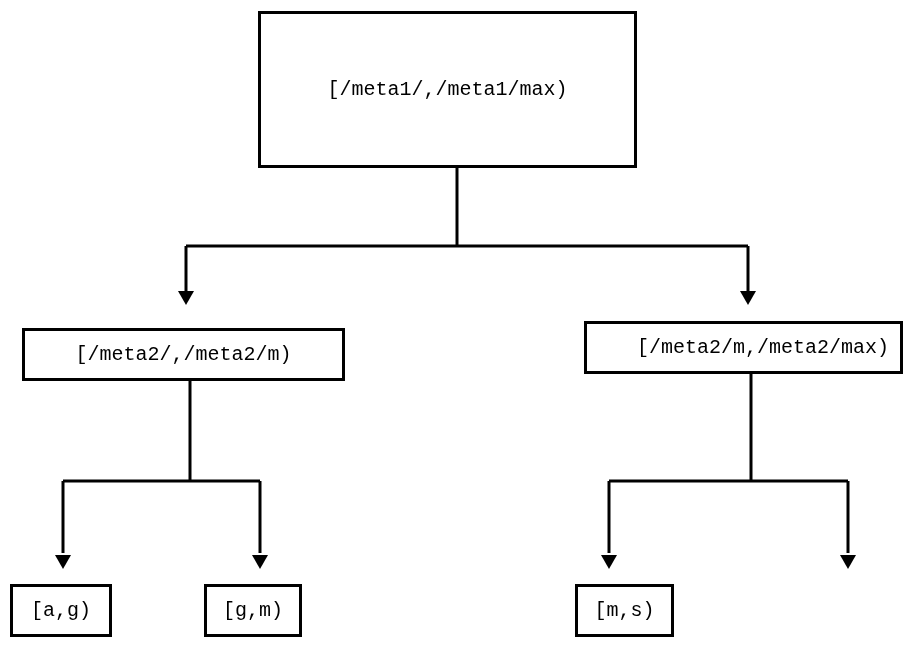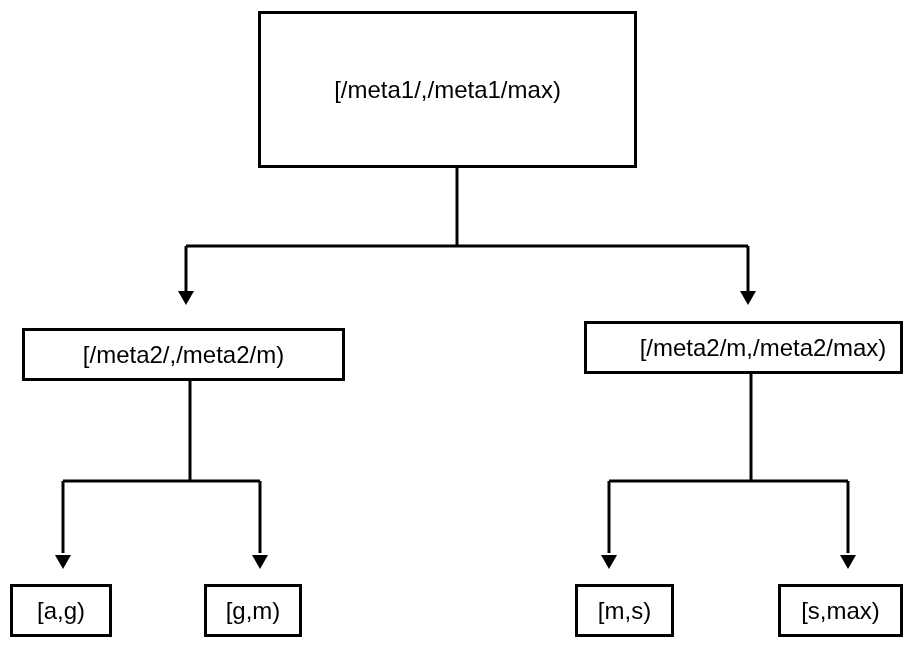--- a/index.html
+++ b/index.html
@@ -27,22 +27,22 @@
   .node-box {
     position: absolute;
     box-sizing: border-box;
     border: 3px solid #000000;
     background: #ffffff;
     display: flex;
     align-items: center;
     justify-content: center;
   }
   .node-label {
-    font-family: Liberation Sans, sans-serif;
-    font-size: 24px;
+    font-family: Liberation Mono, monospace;
+    font-size: 20px;
     line-height: 1;
     color: #000000;
     white-space: pre;
     letter-spacing: 0;
     text-align: right;
   }
 </style>
 </head>
 <body>
 
@@ -90,17 +90,14 @@
   </div>
 
   <div class="node-box" style="left: 204px; top: 584px; width: 98px; height: 53px; border-color: rgb(0, 0, 0); background: rgb(255, 255, 255); border-width: 3px;">
     <span class="node-label">[g,m)</span>
   </div>
 
   <div class="node-box" style="left: 575px; top: 584px; width: 99px; height: 53px; border-color: rgb(0, 0, 0); background: rgb(255, 255, 255); border-width: 3px;">
     <span class="node-label">[m,s)</span>
   </div>
 
-  <div class="node-box" style="left: 778px; top: 584px; width: 125px; height: 53px; border-color: rgb(0, 0, 0); background: rgb(255, 255, 255); border-width: 3px;">
-    <span class="node-label">[s,max)</span>
-  </div>
 
 </div>
 
 </body></html>

